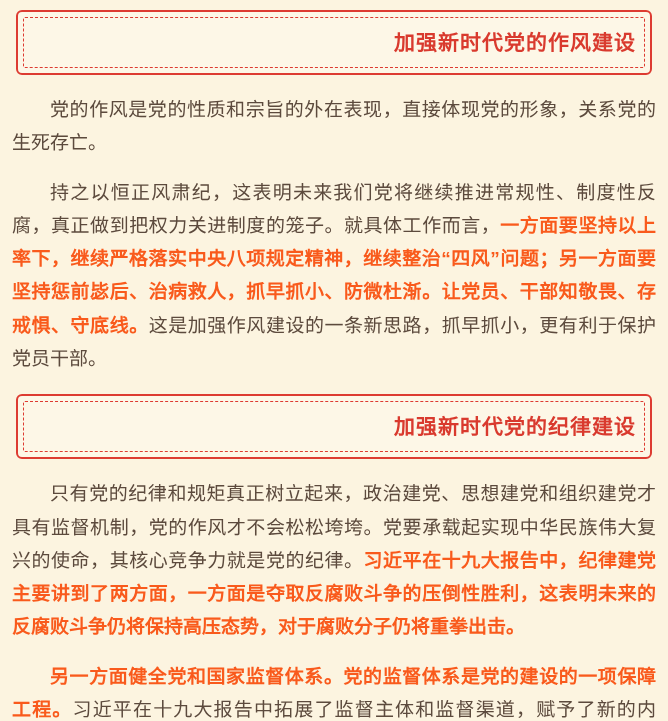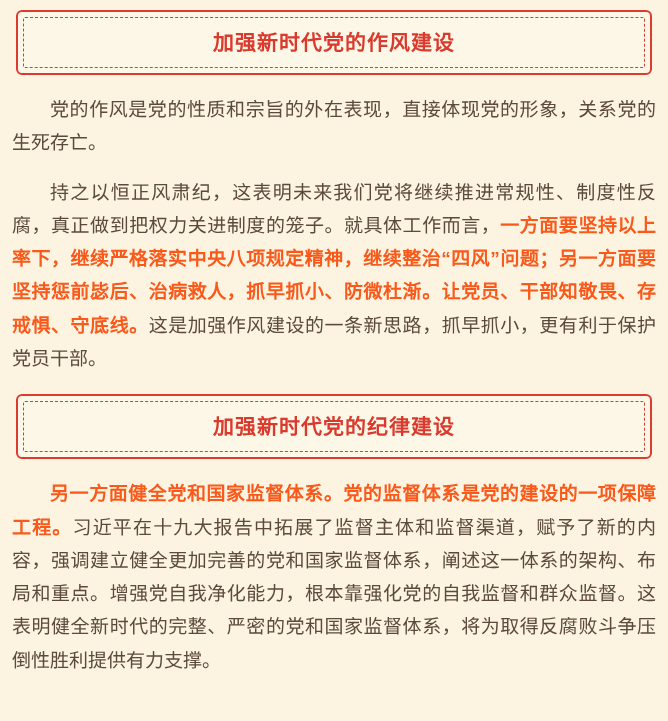--- a/index.html
+++ b/index.html
@@ -22,21 +22,21 @@
     border: 2px solid #dd3b31;
     border-radius: 6px;
     background: #fdf7e7;
     padding: 5px;
   }
   .title-box.second { margin-top: 19px; }
   .title-box-inner {
     border: 1.5px dashed #dd3b31;
     border-radius: 2px;
     padding: 12px 8px;
-    text-align: center;
+    text-align: right;
   }
   h2.section-title {
     margin: 0;
     font-size: 21px;
     line-height: 1.2;
     font-weight: bold;
     color: #d93a2e;
     letter-spacing: 1px;
   }
   p.body-paragraph {
@@ -70,18 +70,21 @@
   <p class="body-paragraph">
     <span>持之以恒正风肃纪，这表明未来我们党将继续推进常规性、制度性反腐，真正做到把权力关进制度的笼子。就具体工作而言，</span><span class="em-seg">一方面要坚持以上率下，继续严格落实中央八项规定精神，继续整治“四风”问题；另一方面要坚持惩前毖后、治病救人，抓早抓小、防微杜渐。让党员、干部知敬畏、存戒惧、守底线。</span><span>这是加强作风建设的一条新思路，抓早抓小，更有利于保护党员干部。</span>
   </p>
 
   <div class="title-box second">
     <div class="title-box-inner">
       <h2 class="section-title">加强新时代党的纪律建设</h2>
     </div>
   </div>
 
+  <p class="body-paragraph">
+    <span>只有党的纪律和规矩真正树立起来，政治建党、思想建党和组织建党才具有监督机制，党的作风才不会松松垮垮。党要承载起实现中华民族伟大复兴的使命，其核心竞争力就是党的纪律。</span><span class="em-seg">习近平在十九大报告中，纪律建党主要讲到了两方面，一方面是夺取反腐败斗争的压倒性胜利，这表明未来的反腐败斗争仍将保持高压态势，对于腐败分子仍将重拳出击。</span>
+  </p>
 
   <p class="body-paragraph">
     <span class="em-seg">另一方面健全党和国家监督体系。党的监督体系是党的建设的一项保障工程。</span><span>习近平在十九大报告中拓展了监督主体和监督渠道，赋予了新的内容，强调建立健全更加完善的党和国家监督体系，阐述这一体系的架构、布局和重点。增强党自我净化能力，根本靠强化党的自我监督和群众监督。这表明健全新时代的完整、严密的党和国家监督体系，将为取得反腐败斗争压倒性胜利提供有力支撑。</span>
   </p>
 
 </div>
 
 </body></html>

